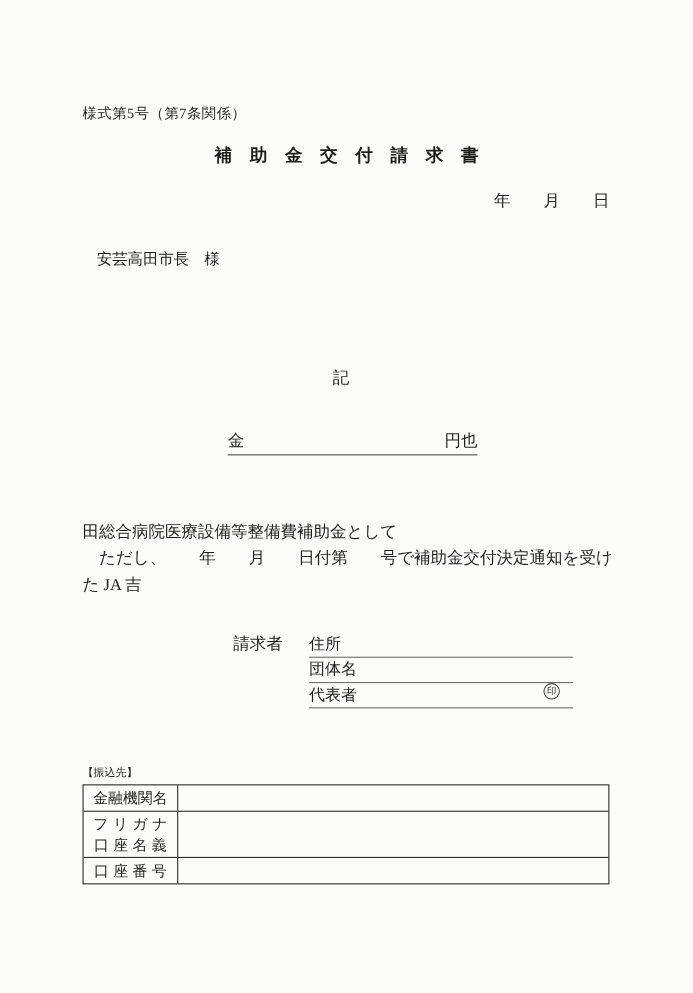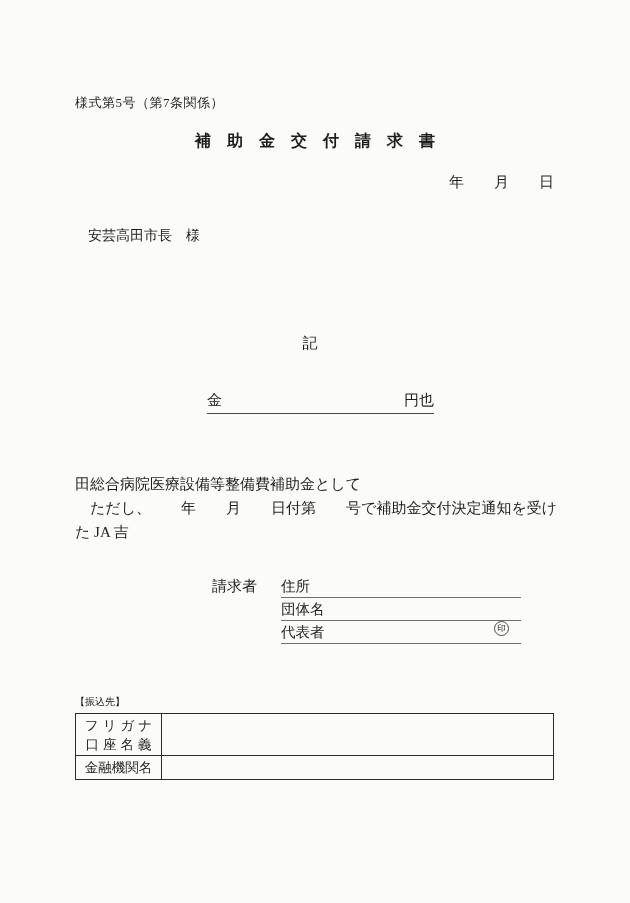--- a/index.html
+++ b/index.html
@@ -173,28 +173,34 @@
       <div class="field-row">
         <span>代表者</span>
         <span class="seal">印</span>
       </div>
     </div>
   </div>
 
   <div class="abs transfer-heading">【振込先】</div>
 
   <div class="abs biz-table">
+    <div class="t-row r-single">
+      <div class="t-label">
+        <div>金融機関名</div>
+      </div>
+      <div class="t-value"></div>
+    </div>
     <div class="t-row r-double">
       <div class="t-label">
         <div class="spread">フリガナ</div>
         <div class="spread">口座名義</div>
       </div>
       <div class="t-value"></div>
     </div>
     <div class="t-row r-single">
       <div class="t-label">
-        <div>金融機関名</div>
+        <div class="spread">口座番号</div>
       </div>
       <div class="t-value"></div>
     </div>
   </div>
 
 </div>
 
 </body></html>

